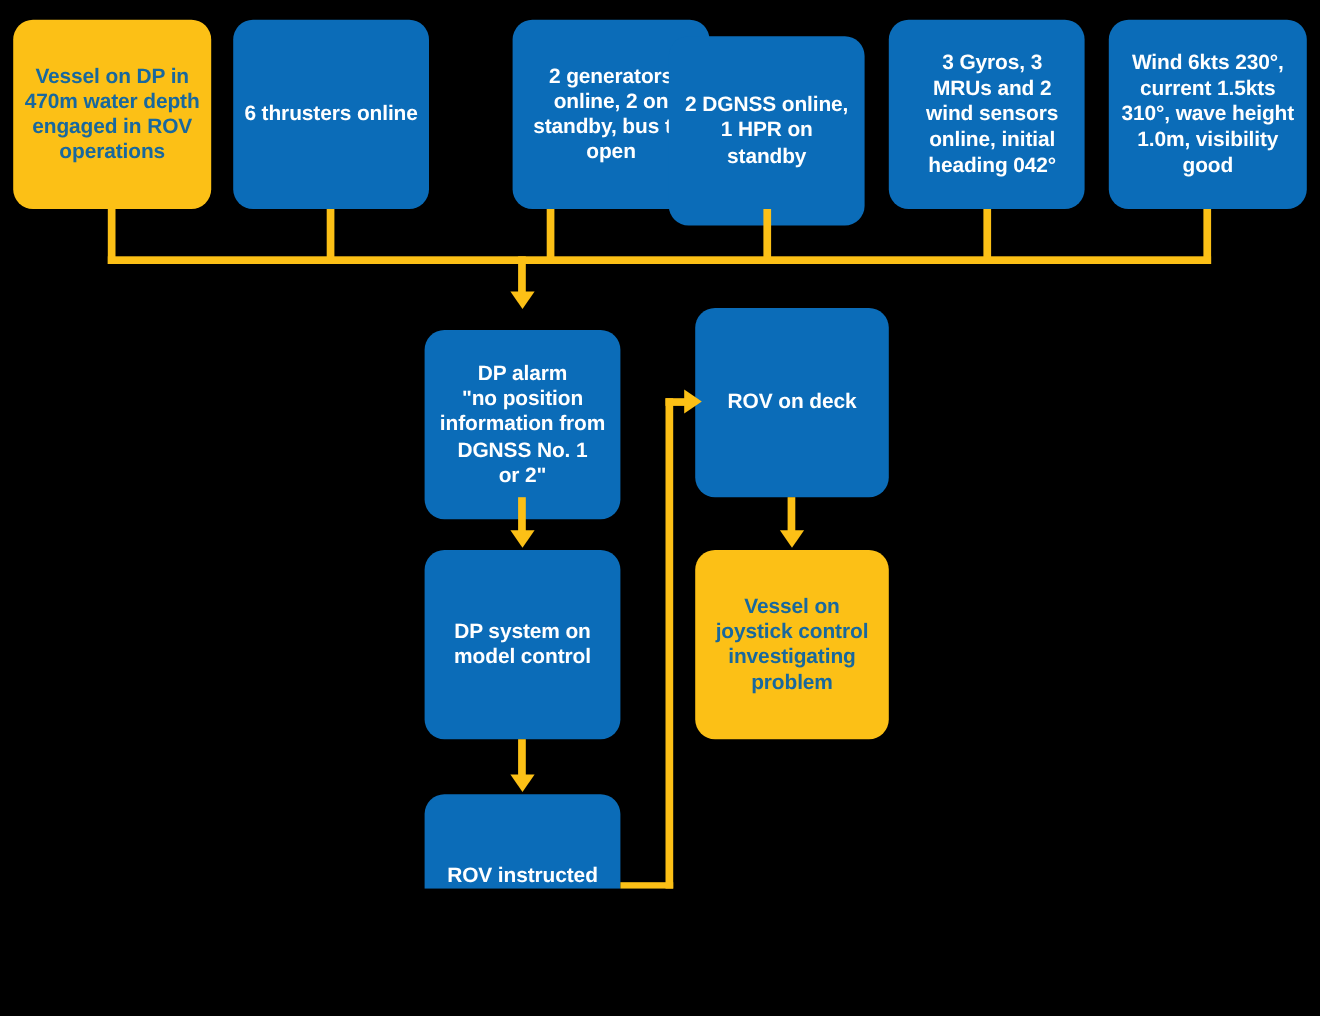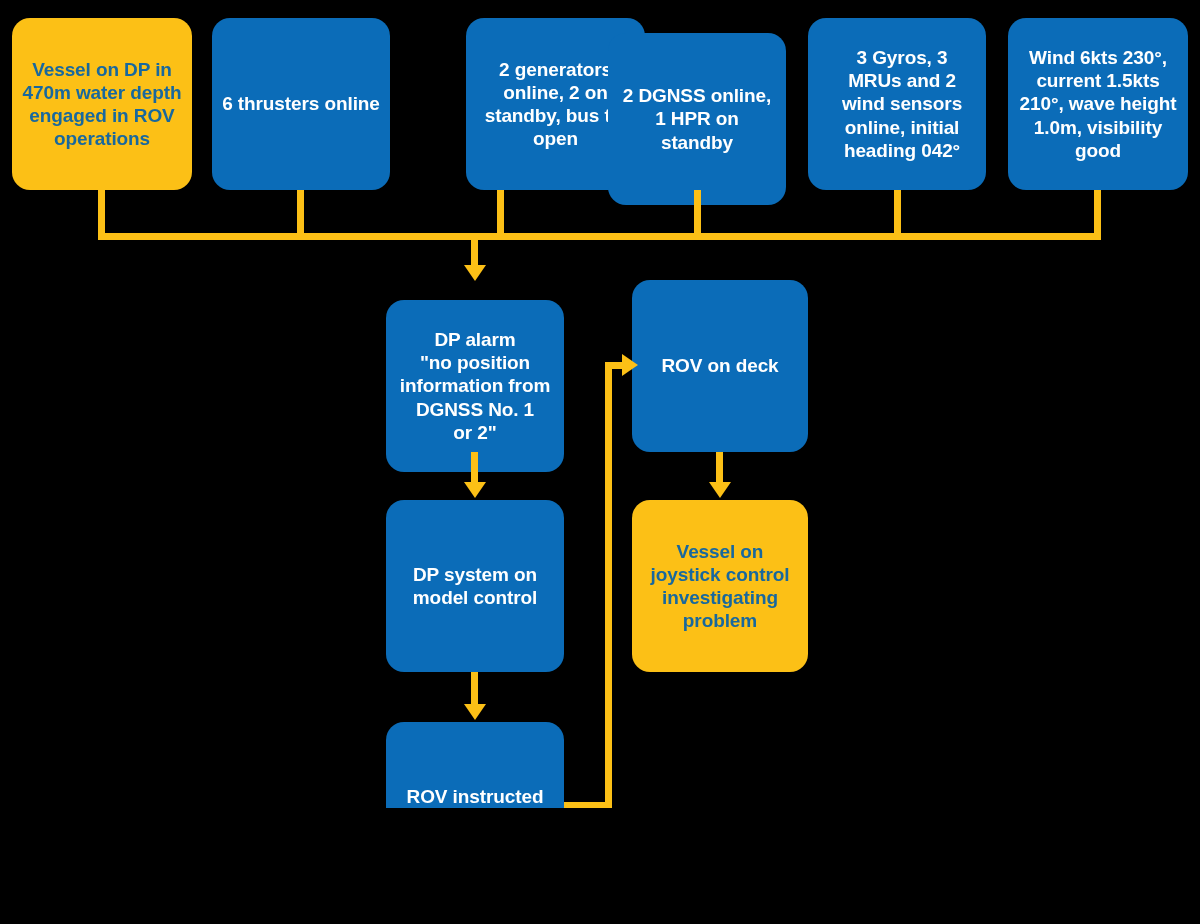--- a/index.html
+++ b/index.html
@@ -70,21 +70,21 @@
   <div class="node yellow" style="left:12px; top:18px; width:180px; height:172px;">Vessel on DP in 470m water depth engaged in ROV operations</div>
 
   <div class="node blue" style="left:212px; top:18px; width:178px; height:172px;text-align:center;">6 thrusters online</div>
 
   <div class="node blue" style="left:434px; top:18px; width:179px; height:172px;margin-left:32px;">2 generators online, 2 on standby, bus tie open</div>
 
   <div class="node blue" style="left:608px; top:33px; width:178px; height:172px;">2 DGNSS online, 1 HPR on standby</div>
 
   <div class="node blue" style="left:808px; top:18px; width:178px; height:172px;padding-left:20px;">3 Gyros, 3 MRUs and 2 wind sensors online, initial heading 042°</div>
 
-  <div class="node blue" style="left:1008px; top:18px; width:180px; height:172px;">Wind 6kts 230°, current 1.5kts 210°, wave height 1.0m, visibility good</div>
+  <div class="node blue" style="left:1008px; top:18px; width:180px; height:172px;">Wind 6kts 230°, current 1.5kts 310°, wave height 1.0m, visibility good</div>
 
   <div class="conn" style="left:98px; top:190px; width:7px; height:50px;"></div>
   <div class="conn" style="left:297px; top:190px; width:7px; height:50px;"></div>
   <div class="conn" style="left:497px; top:190px; width:7px; height:50px;"></div>
   <div class="conn" style="left:694px; top:190px; width:7px; height:50px;"></div>
   <div class="conn" style="left:894px; top:190px; width:7px; height:50px;"></div>
   <div class="conn" style="left:1094px; top:190px; width:7px; height:50px;"></div>
 
   <div class="conn" style="left:98px; top:233px; width:1003px; height:7px;"></div>
 

